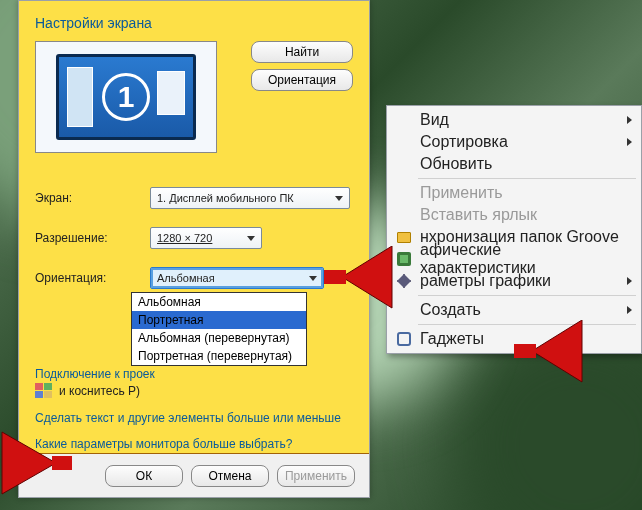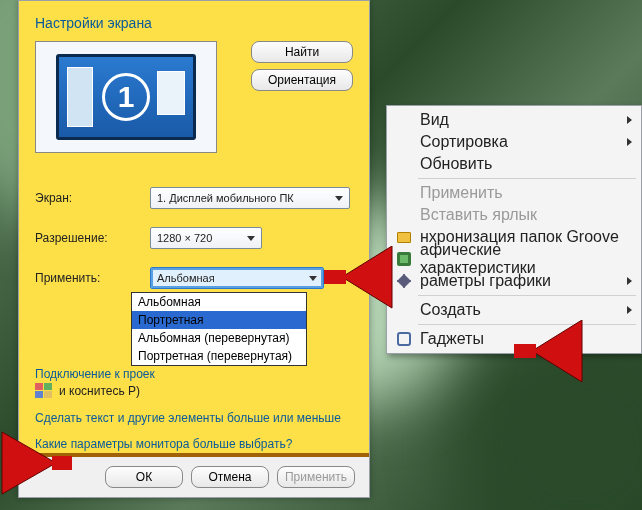--- a/index.html
+++ b/index.html
@@ -75,21 +75,21 @@
   }
   .combo.hl { box-shadow:0 0 0 2px #5aa0e0 inset; background:#e0f0fc; border-color:#2a7ad0;}
   .combo .arrow {
     position:absolute; right:4px; top:4px; width:12px; height:12px;
   }
   .combo .arrow::after{
     content:""; position:absolute; left:2px; top:4px;
     border-left:4px solid transparent; border-right:4px solid transparent;
     border-top:5px solid #333;
   }
-  .combo.small { width:112px; }
+  .combo.small { width:112px;text-decoration:underline; }
 
   
   .dropdown {
     position:absolute; left:131px; top:292px;
     width:176px;
     background:#fff; border:1px solid #333;
     z-index:5;
   }
   .dropdown div { padding:2px 6px; font-size:12px; color:#000; }
   .dropdown .sel { background:#2a6ad0; color:#000000; }
@@ -100,21 +100,21 @@
   .proj-row .flag {
     width:18px; height:16px;
     display:inline-block;
   }
   .proj-row .flag svg { width:18px; height:16px; }
 
   .bottom-bar {
     position:absolute; left:0; right:0; bottom:0;
     height:44px;
     background:#f0f0f0;
-    border-top:4px solid #a16207;
+    border-top:1px solid #a16207;
     display:flex; align-items:center; justify-content:flex-end;
     gap:8px; padding-right:14px;
   }
   .bottom-bar .win-btn { min-width:78px; }
   .bottom-bar .win-btn.disabled { color:#9a9a9a; }
 
   
   .ctx {
     position:absolute;
     left:386px; top:105px;
@@ -188,21 +188,21 @@
 
   <div class="form-row">
     <label>Разрешение:</label>
     <div class="combo small">
       <span>1280 × 720</span>
       <span class="arrow"></span>
     </div>
   </div>
 
   <div class="form-row">
-    <label>Применить:</label>
+    <label>Ориентация:</label>
     <div class="combo hl" style="width:174px">
       <span>Альбомная</span>
       <span class="arrow"></span>
     </div>
   </div>
 
   <div class="proj-row" style="margin-top:78px;">
     <a style="color:#0a5a9a;">Подключение к проек</a>
   </div>
   <div class="proj-row" style="margin-top:2px;">

